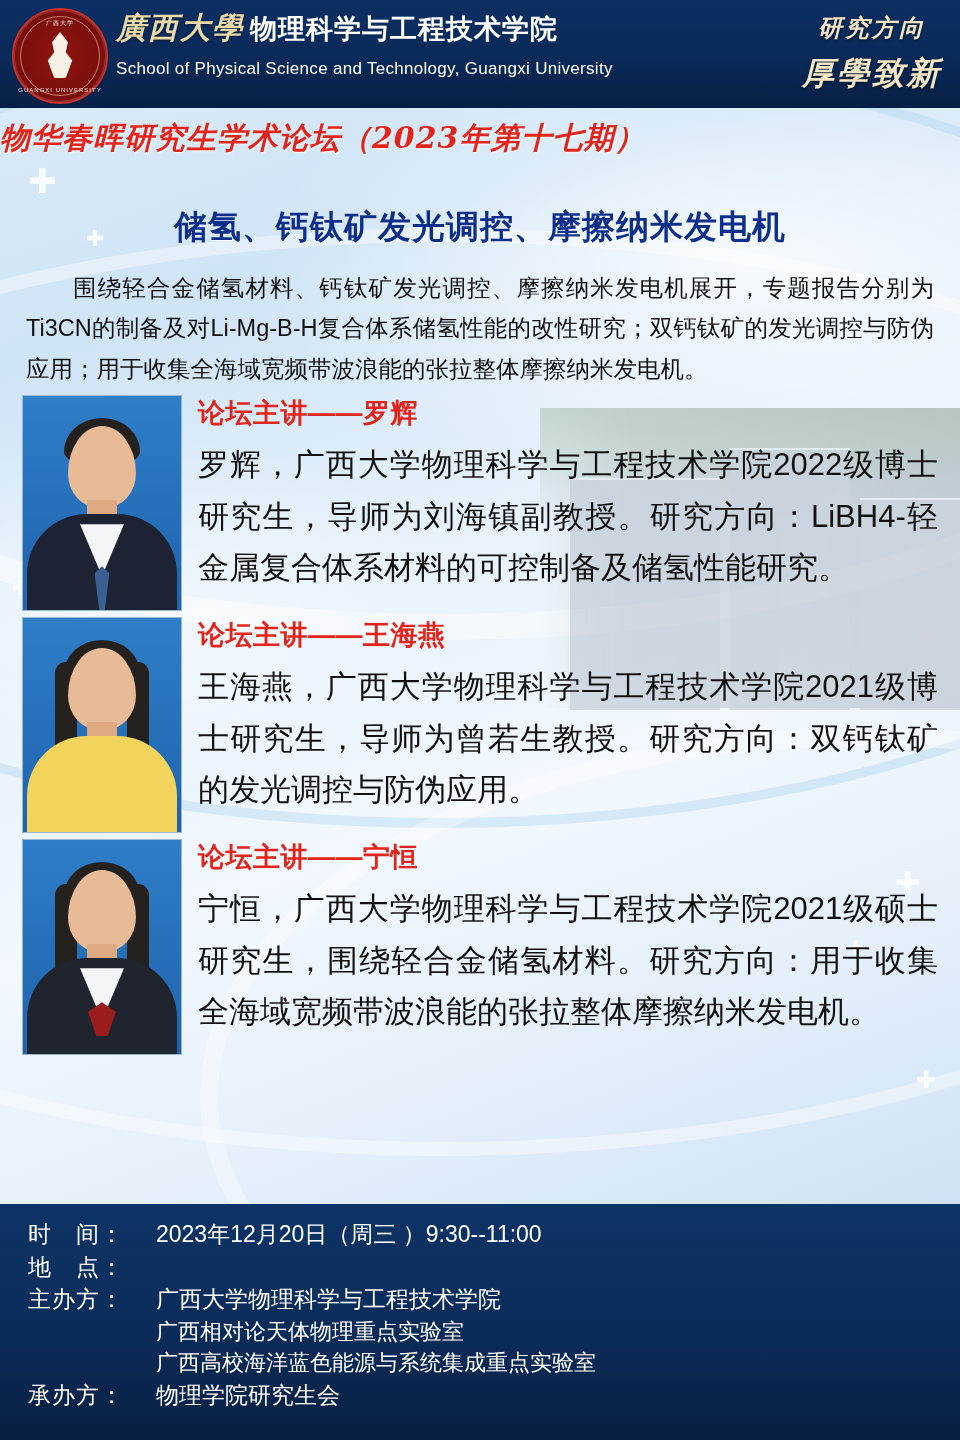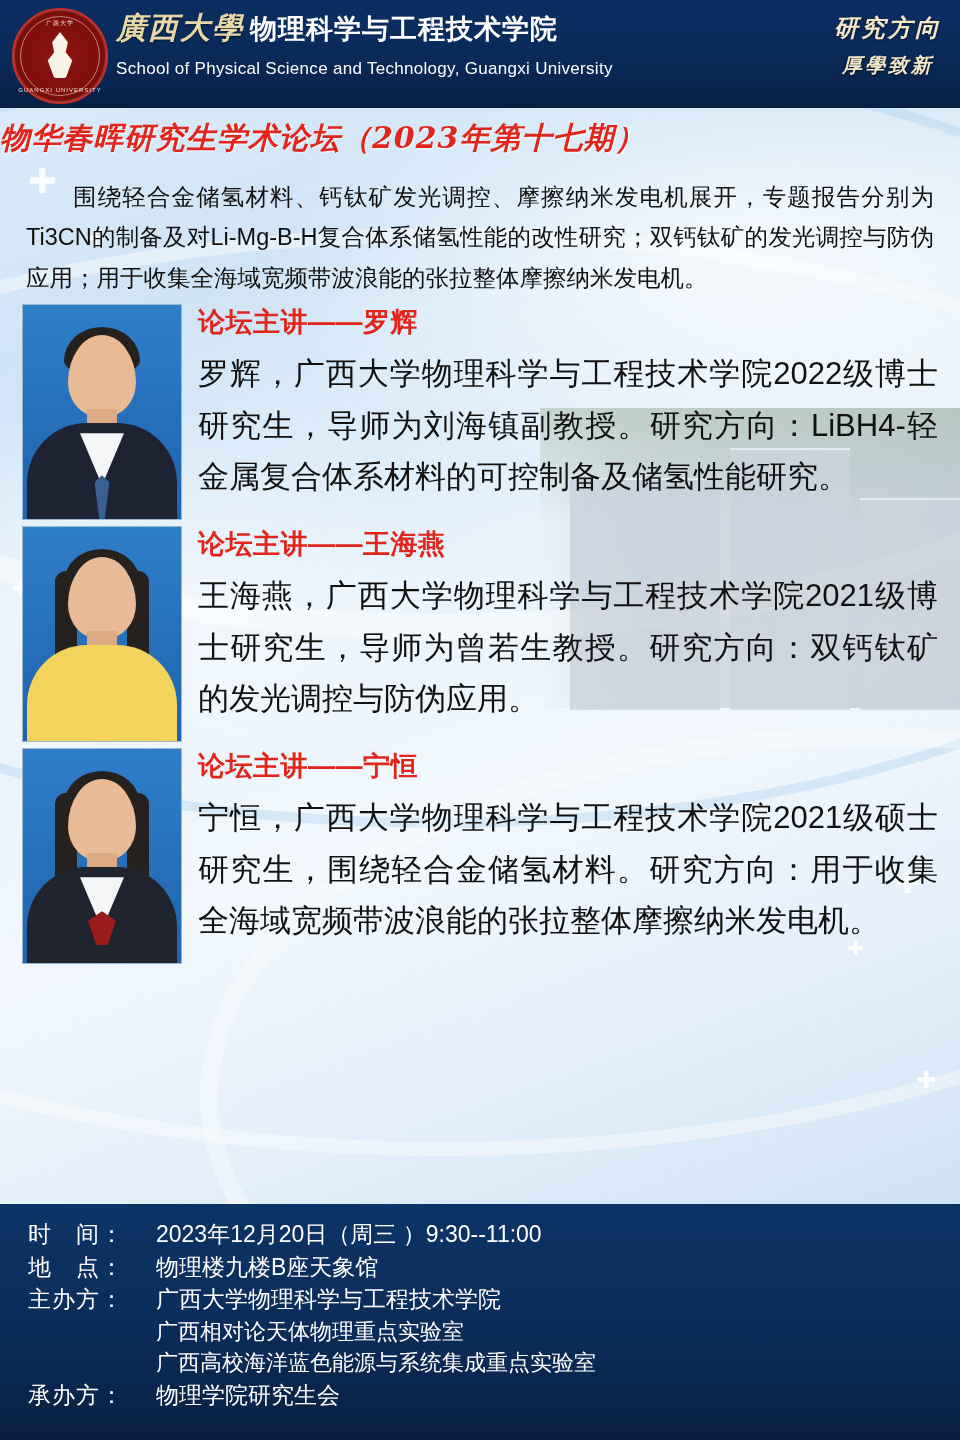--- a/index.html
+++ b/index.html
@@ -111,21 +111,21 @@
     right: 18px;
     top: 12px;
     text-align: center;
     color: #f4e7c8;
     font-family: "DejaVu Serif", "Liberation Serif", serif;
     font-style: italic;
     font-weight: bold;
     text-shadow: 0 1px 3px rgba(0,0,0,.55);
   }
   .motto .m1 { font-size: 24px; letter-spacing: 3px; }
-  .motto .m2 { font-size: 20px; letter-spacing: 3px; margin-top: 8px; }
+  .motto .m2 { font-size: 32px; letter-spacing: 3px; margin-top: 8px; }
 
   
   .body-wrap {
     position: relative;
     height: 1096px;
     overflow: hidden;
     background:
       radial-gradient(ellipse 700px 320px at 78% 14%, rgba(255,255,255,.75), rgba(255,255,255,0) 70%),
       radial-gradient(ellipse 520px 260px at 12% 46%, rgba(255,255,255,.55), rgba(255,255,255,0) 70%),
       linear-gradient(160deg, #d9eaf8 0%, #cfe4f6 18%, #e7f2fb 42%, #f2f8fd 60%, #e2eefa 82%, #cfe2f3 100%);
@@ -385,20 +385,21 @@
     <div class="photo-bg">
       <div class="bld" style="left:30px; top:70px; width:150px; height:230px;"></div>
       <div class="bld" style="left:190px; top:40px; width:120px; height:260px;"></div>
       <div class="bld" style="left:320px; top:90px; width:100px; height:210px;"></div>
     </div>
 
     <div class="section-banner">
       <span class="txt">物华春晖研究生学术论坛（2023年第十七期）</span>
     </div>
 
+    <div class="main-title">储氢、钙钛矿发光调控、摩擦纳米发电机</div>
 
     <div class="abstract">围绕轻合金储氢材料、钙钛矿发光调控、摩擦纳米发电机展开，专题报告分别为Ti3CN的制备及对Li-Mg-B-H复合体系储氢性能的改性研究；双钙钛矿的发光调控与防伪应用；用于收集全海域宽频带波浪能的张拉整体摩擦纳米发电机。</div>
 
     <div class="speaker">
       <div class="ph m">
         <div class="hair"></div>
         <div class="head"></div>
         <div class="neck"></div>
         <div class="body"></div>
         <div class="collar"></div>
@@ -443,21 +444,20 @@
     </div>
   </div>
 
   <div class="footer">
     <div class="frow">
       <div class="flabel">时　间：</div>
       <div class="fval">2023年12月20日（周三 ）9:30--11:00</div>
     </div>
     <div class="frow">
       <div class="flabel">地　点：</div>
-      <div class="fval">物理楼九楼B座天象馆</div>
     </div>
     <div class="frow">
       <div class="flabel">主办方：</div>
       <div class="fval">广西大学物理科学与工程技术学院</div>
     </div>
     <div class="fcont">广西相对论天体物理重点实验室</div>
     <div class="fcont">广西高校海洋蓝色能源与系统集成重点实验室</div>
     <div class="frow cont">
       <div class="flabel">承办方：</div>
       <div class="fval">物理学院研究生会</div>

